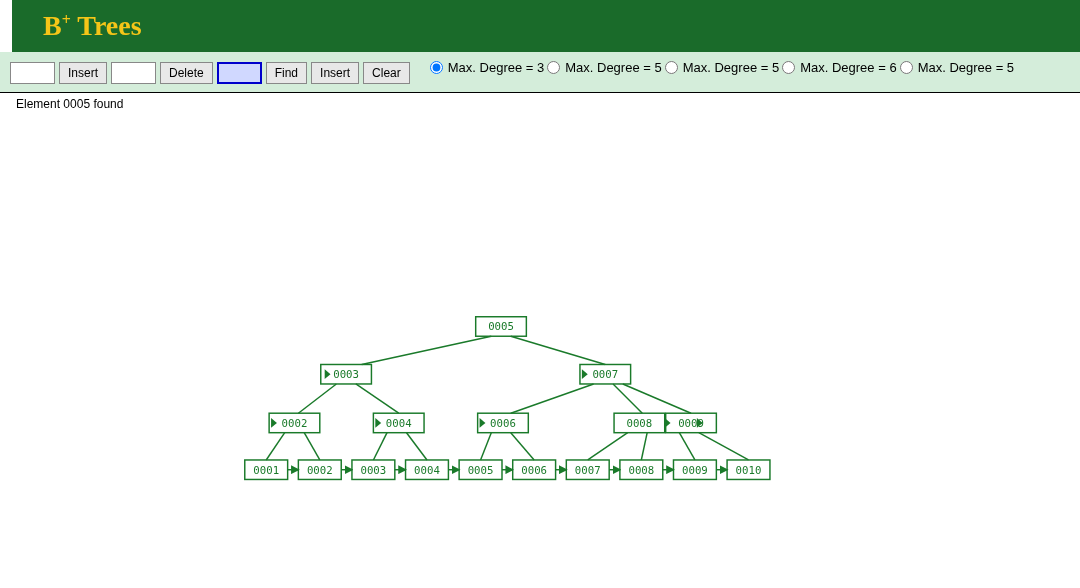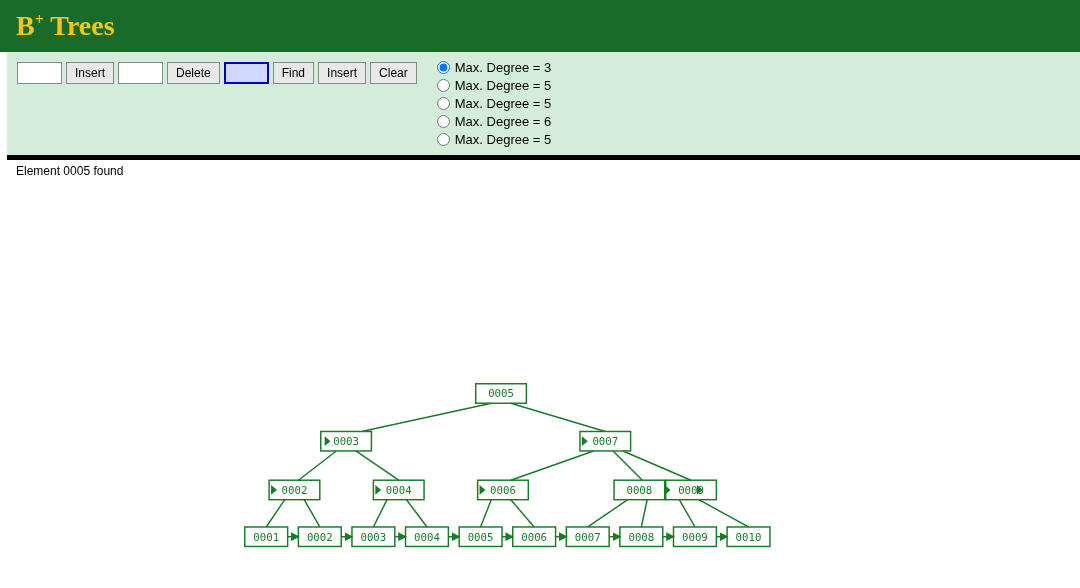--- a/index.html
+++ b/index.html
@@ -1,41 +1,41 @@
 <!DOCTYPE html>
 <html><head>
   <meta charset="utf-8">
   <style>
     * { margin: 0; padding: 0; box-sizing: border-box; }
     body { font-family: Arial, sans-serif; font-size: 13px; background: #fff; }
 
     #header {
       background-color: #1a6b2a;
-      padding: 10px 16px;
+      padding: 10px 31px;
       display: flex;
       align-items: center;
+      margin-left: 12px;
     }
     #header-title {
       color: #f5c518;
       font-size: 28px;
       font-weight: bold;
       font-family: serif;
     }
     #header-title sup {
       font-size: 16px;
       color: #f5c518;
     }
 
     #toolbar {
       background-color: #d4edda;
       padding: 8px 10px;
       display: flex;
       align-items: flex-start;
-      border-bottom: 5px solid #000000;
-      margin-left: 7px;
+      border-bottom: 1px solid #000000;
     }
     #toolbar-left {
       display: flex;
       align-items: center;
       gap: 4px;
       padding-top: 2px;
     }
     .toolbar-input {
       width: 45px;
       height: 22px;
@@ -48,21 +48,21 @@
       padding: 1px 8px;
       font-size: 12px;
       border: 1px solid #888;
       background: #e8e8e8;
       cursor: pointer;
     }
 
     #toolbar-right {
       margin-left: 20px;
       display: flex;
-      flex-direction: column;
+      flex-direction: row;
       gap: 3px;
     }
     .radio-label {
       display: flex;
       align-items: center;
       gap: 5px;
       font-size: 13px;
       cursor: pointer;
     }
     .radio-label input[type=radio] {

